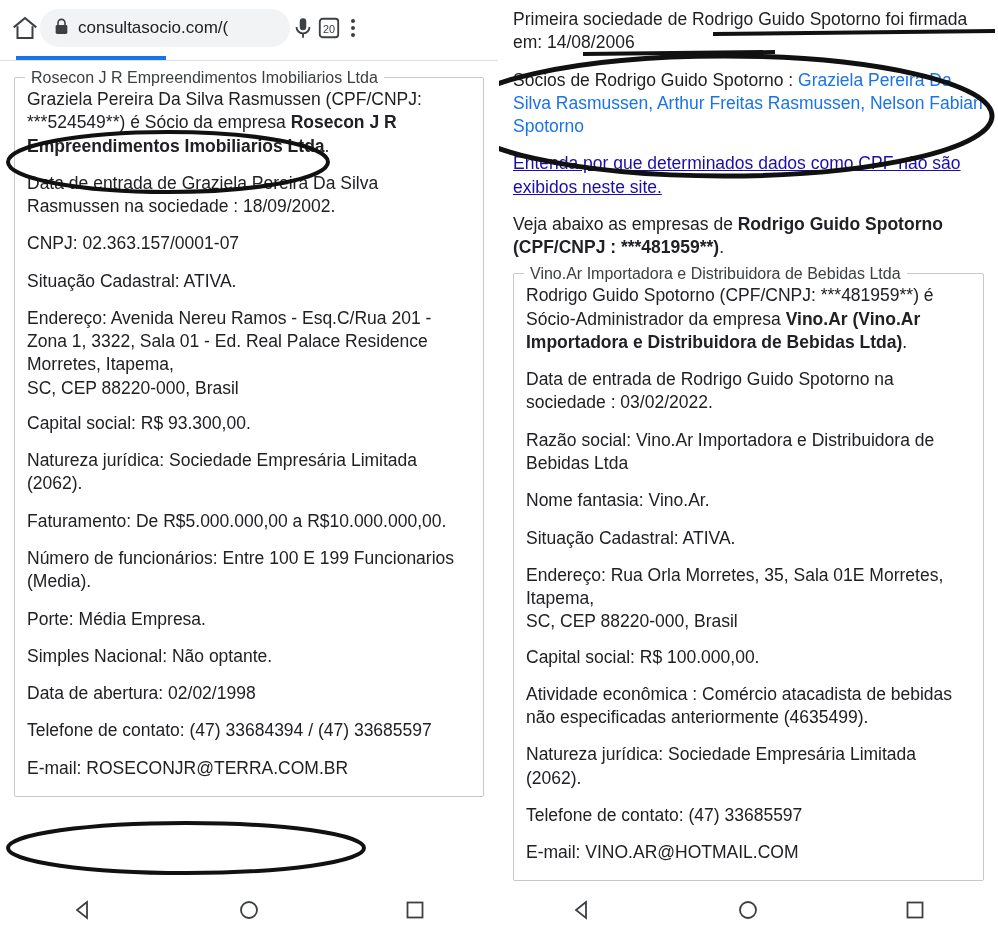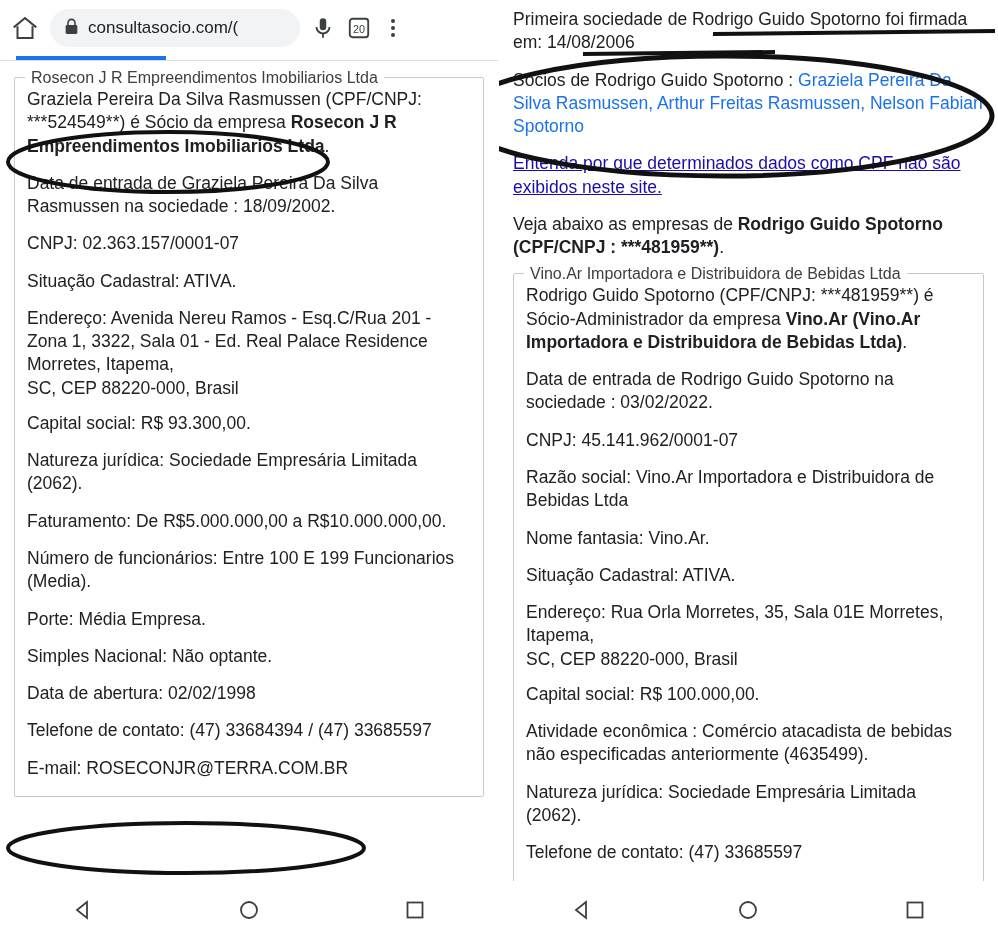--- a/index.html
+++ b/index.html
@@ -25,21 +25,20 @@
     overflow: hidden;
   }
   .panel.left { border-right: 1px solid #ffffff; }
 
   
   .chrome {
     height: 56px;
     display: flex;
     align-items: center;
     padding: 0 10px;
-    gap: 10px;
     background: #ffffff;
   }
   .home-icon { width: 30px; height: 30px; flex: 0 0 30px; }
   .omnibox {
     flex: 1 1 auto;
     height: 38px;
     border-radius: 19px;
     background: #f1f3f4;
     display: flex;
     align-items: center;
@@ -264,21 +263,20 @@
       </p>
 
       <div class="fieldbox">
         <span class="legend">Vino.Ar Importadora e Distribuidora de Bebidas Ltda</span>
 
         <p>
           <span>Rodrigo Guido Spotorno (CPF/CNPJ: ***481959**) é Sócio-Administrador da empresa </span><b>Vino.Ar (Vino.Ar Importadora e Distribuidora de Bebidas Ltda)</b><span>.</span>
         </p>
 
         <p>Data de entrada de Rodrigo Guido Spotorno na sociedade : 03/02/2022.</p>
-        <p>CNPJ: 45.141.962/0001-07</p>
         <p>Razão social: Vino.Ar Importadora e Distribuidora de Bebidas Ltda</p>
         <p>Nome fantasia: Vino.Ar.</p>
         <p>Situação Cadastral: ATIVA.</p>
         <p class="p-tight">
           <span>Endereço: Rua Orla Morretes, 35, Sala 01E Morretes, Itapema,</span><br>
           <span>SC, CEP 88220-000, Brasil</span>
         </p>
         <p>Capital social: R$ 100.000,00.</p>
         <p>Atividade econômica : Comércio atacadista de bebidas não especificadas anteriormente (4635499).</p>
         <p>Natureza jurídica: Sociedade Empresária Limitada (2062).</p>

